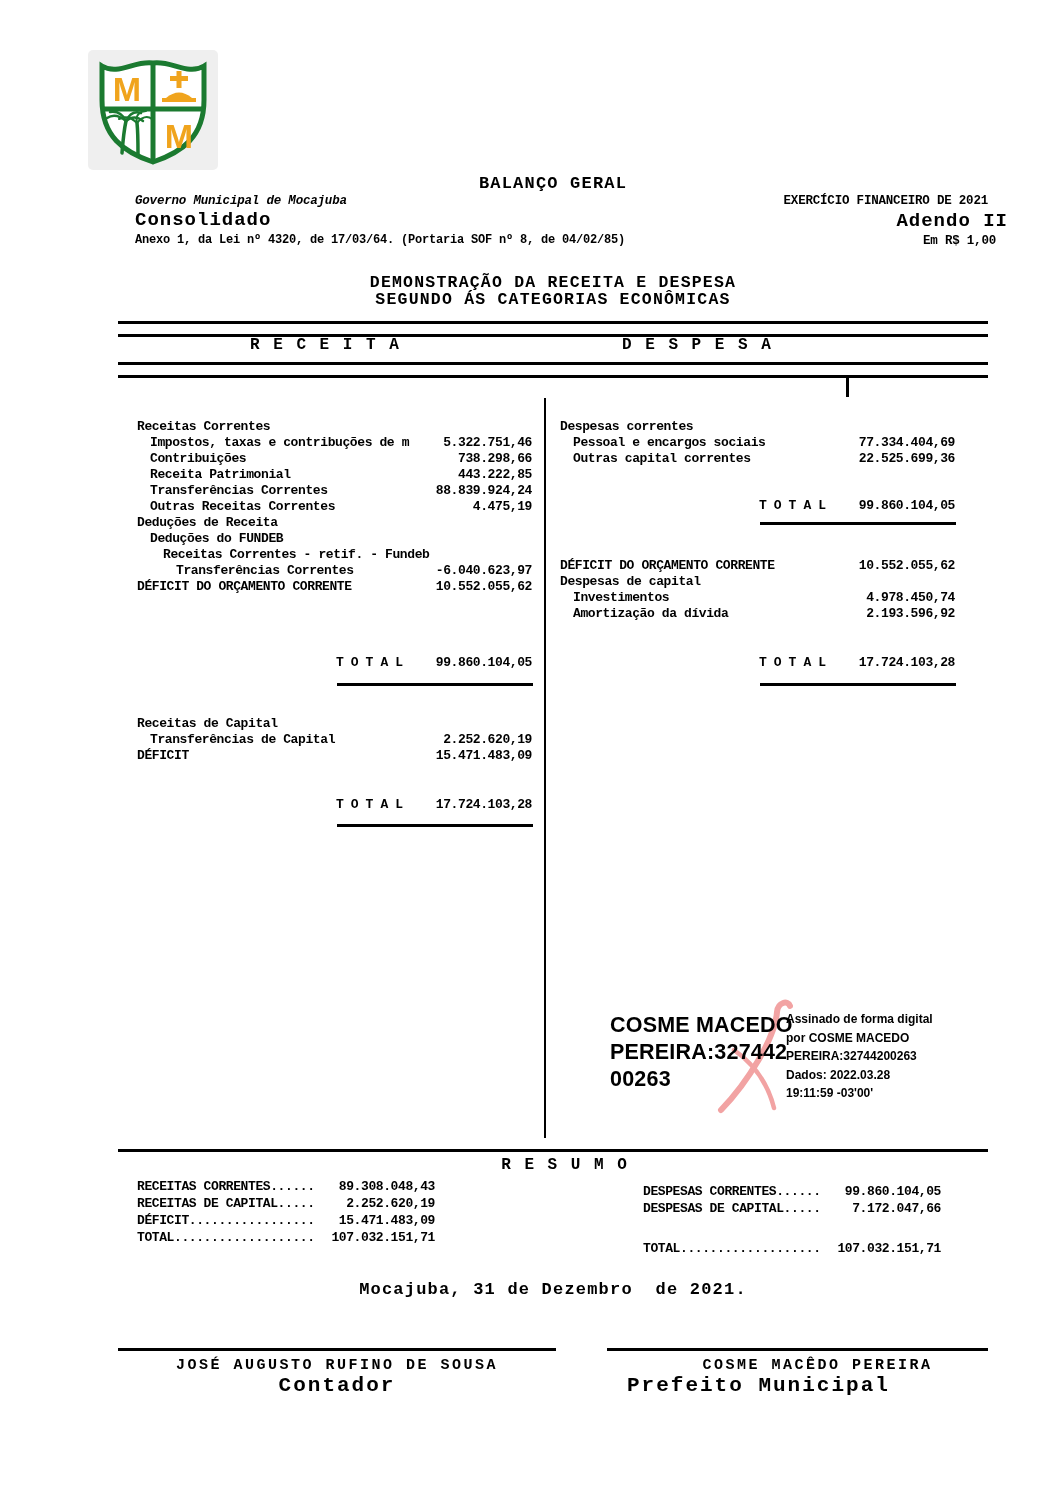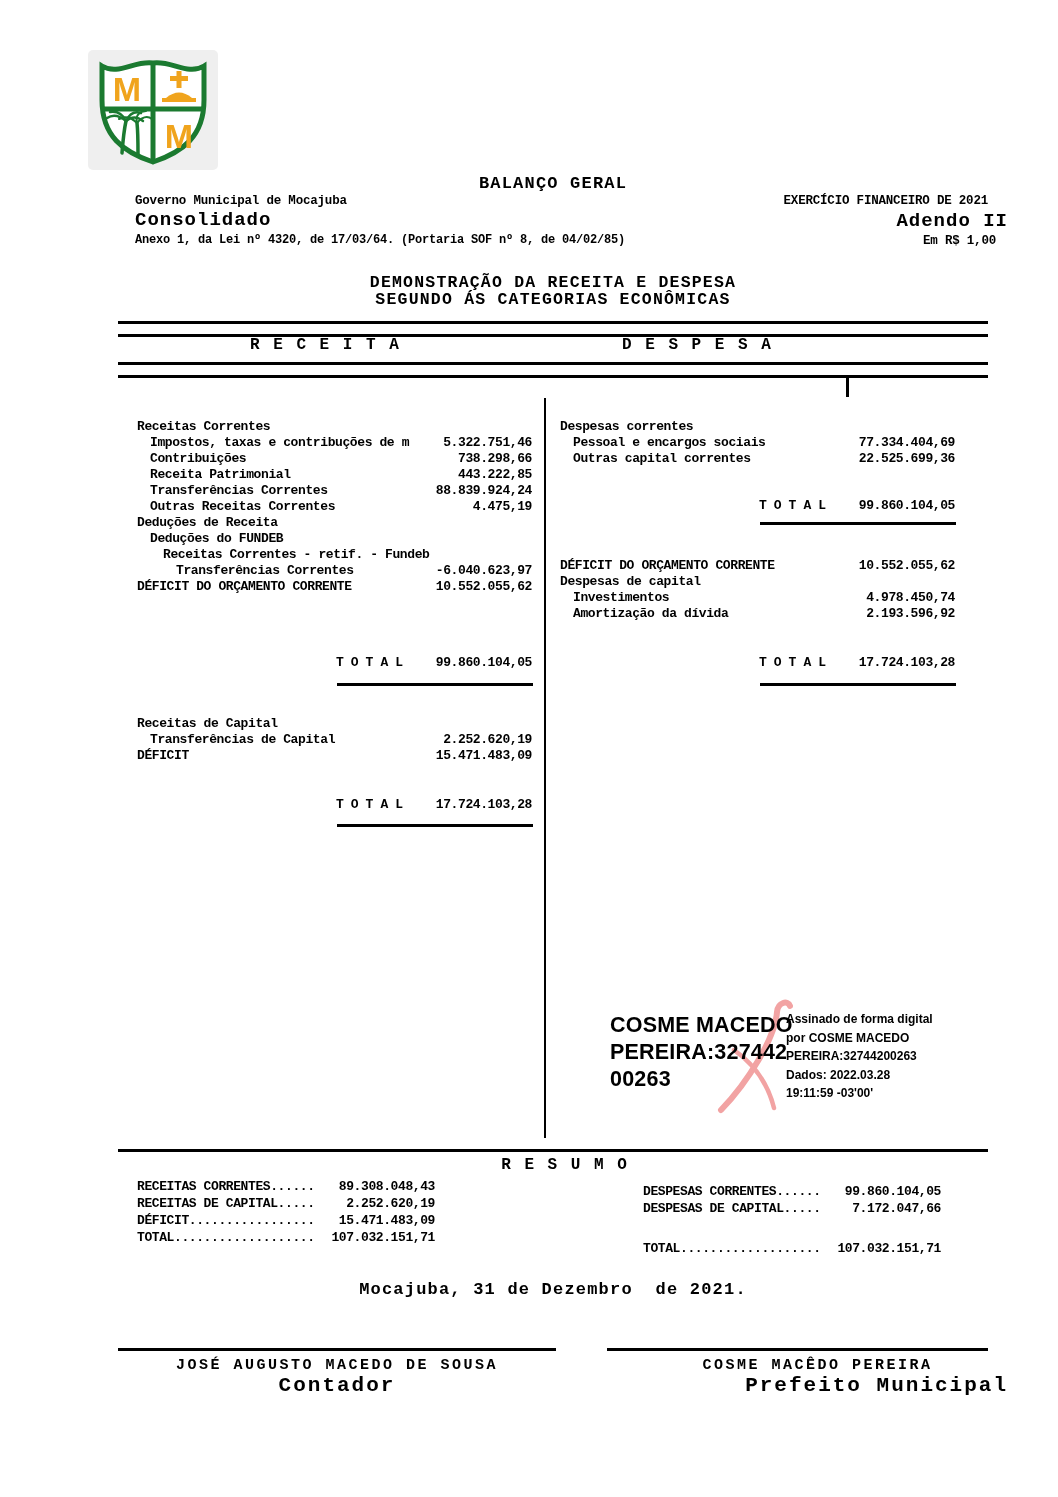--- a/index.html
+++ b/index.html
@@ -53,21 +53,21 @@
       <path d="M38,71 C34,63 28,61 22,62" stroke-width="2.5"></path>
       <path d="M38,71 C42,63 47,61 53,63" stroke-width="2.5"></path>
       <path d="M38,71 C44,66 50,67 55,71" stroke-width="2.5"></path>
       <path d="M49,73 C43,67 37,66 31,69" stroke-width="2"></path>
       <path d="M49,73 C47,65 52,61 58,61" stroke-width="2"></path>
       <path d="M49,73 C55,66 60,66 64,69" stroke-width="2"></path>
     </g>
   </svg>
 
   <div class="abs ctr mono17" style="top:174px;">BALANÇO GERAL</div>
-  <div class="abs mono12" style="left:135px;top:194px;font-size:12.5px;">Governo Municipal de Mocajuba</div>
+  <div class="abs mono12" style="left:135px;top:194px;font-size:12.5px;font-style:italic;">Governo Municipal de Mocajuba</div>
   <div class="abs mono19" style="left:135px;top:209px;">Consolidado</div>
   <div class="abs mono12" style="left:135px;top:233px;font-size:12px;">Anexo 1, da Lei nº 4320, de 17/03/64. (Portaria SOF nº 8, de 04/02/85)</div>
   <div class="abs mono12" style="left:700px;top:194px;width:288px;text-align:right;">EXERCÍCIO FINANCEIRO DE 2021</div>
   <div class="abs mono19" style="left:700px;top:210px;width:308px;text-align:right;">Adendo II</div>
   <div class="abs mono12" style="left:708px;top:234px;width:288px;text-align:right;">Em R$ 1,00</div>
 
   <div class="abs ctr mono17" style="top:290px;font-size:16.5px;">SEGUNDO ÁS CATEGORIAS ECONÔMICAS</div>
   <div class="abs ctr mono17" style="top:273px;font-size:16.5px;">DEMONSTRAÇÃO DA RECEITA E DESPESA</div>
 
   <div class="double-rule" style="top:321px;"></div>
@@ -148,18 +148,18 @@
       <div class="trow"><span>DESPESAS DE CAPITAL.....</span><span class="val">7.172.047,66</span></div>
     </div>
   <div class="total-row" style="left:643px;top:1241px;width:298px;">
     <span>TOTAL...................</span>
     <span class="val">107.032.151,71</span>
   </div>
 
   <div class="abs ctr mono17" style="top:1280px;">Mocajuba, 31 de Dezembro  de 2021.</div>
   <div class="rule" style="left:118px;top:1348px;width:438px;"></div>
   <div class="rule" style="left:607px;top:1348px;width:381px;"></div>
-  <div class="abs signer-name" style="left:118px;top:1357px;width:438px;text-align:center;">JOSÉ AUGUSTO MACEDO DE SOUSA</div>
+  <div class="abs signer-name" style="left:118px;top:1357px;width:438px;text-align:center;">JOSÉ AUGUSTO RUFINO DE SOUSA</div>
   <div class="abs signer-role" style="left:118px;top:1374px;width:438px;text-align:center;">Contador</div>
   <div class="abs signer-name" style="left:627px;top:1357px;width:381px;text-align:center;">COSME MACÊDO PEREIRA</div>
-  <div class="abs signer-role" style="left:627px;top:1374px;width:381px;text-align:right;">Prefeito Municipal</div>
+  <div class="abs signer-role" style="left:627px;top:1374px;width:381px;text-align:left;">Prefeito Municipal</div>
 
 </div>
 
 </body></html>

